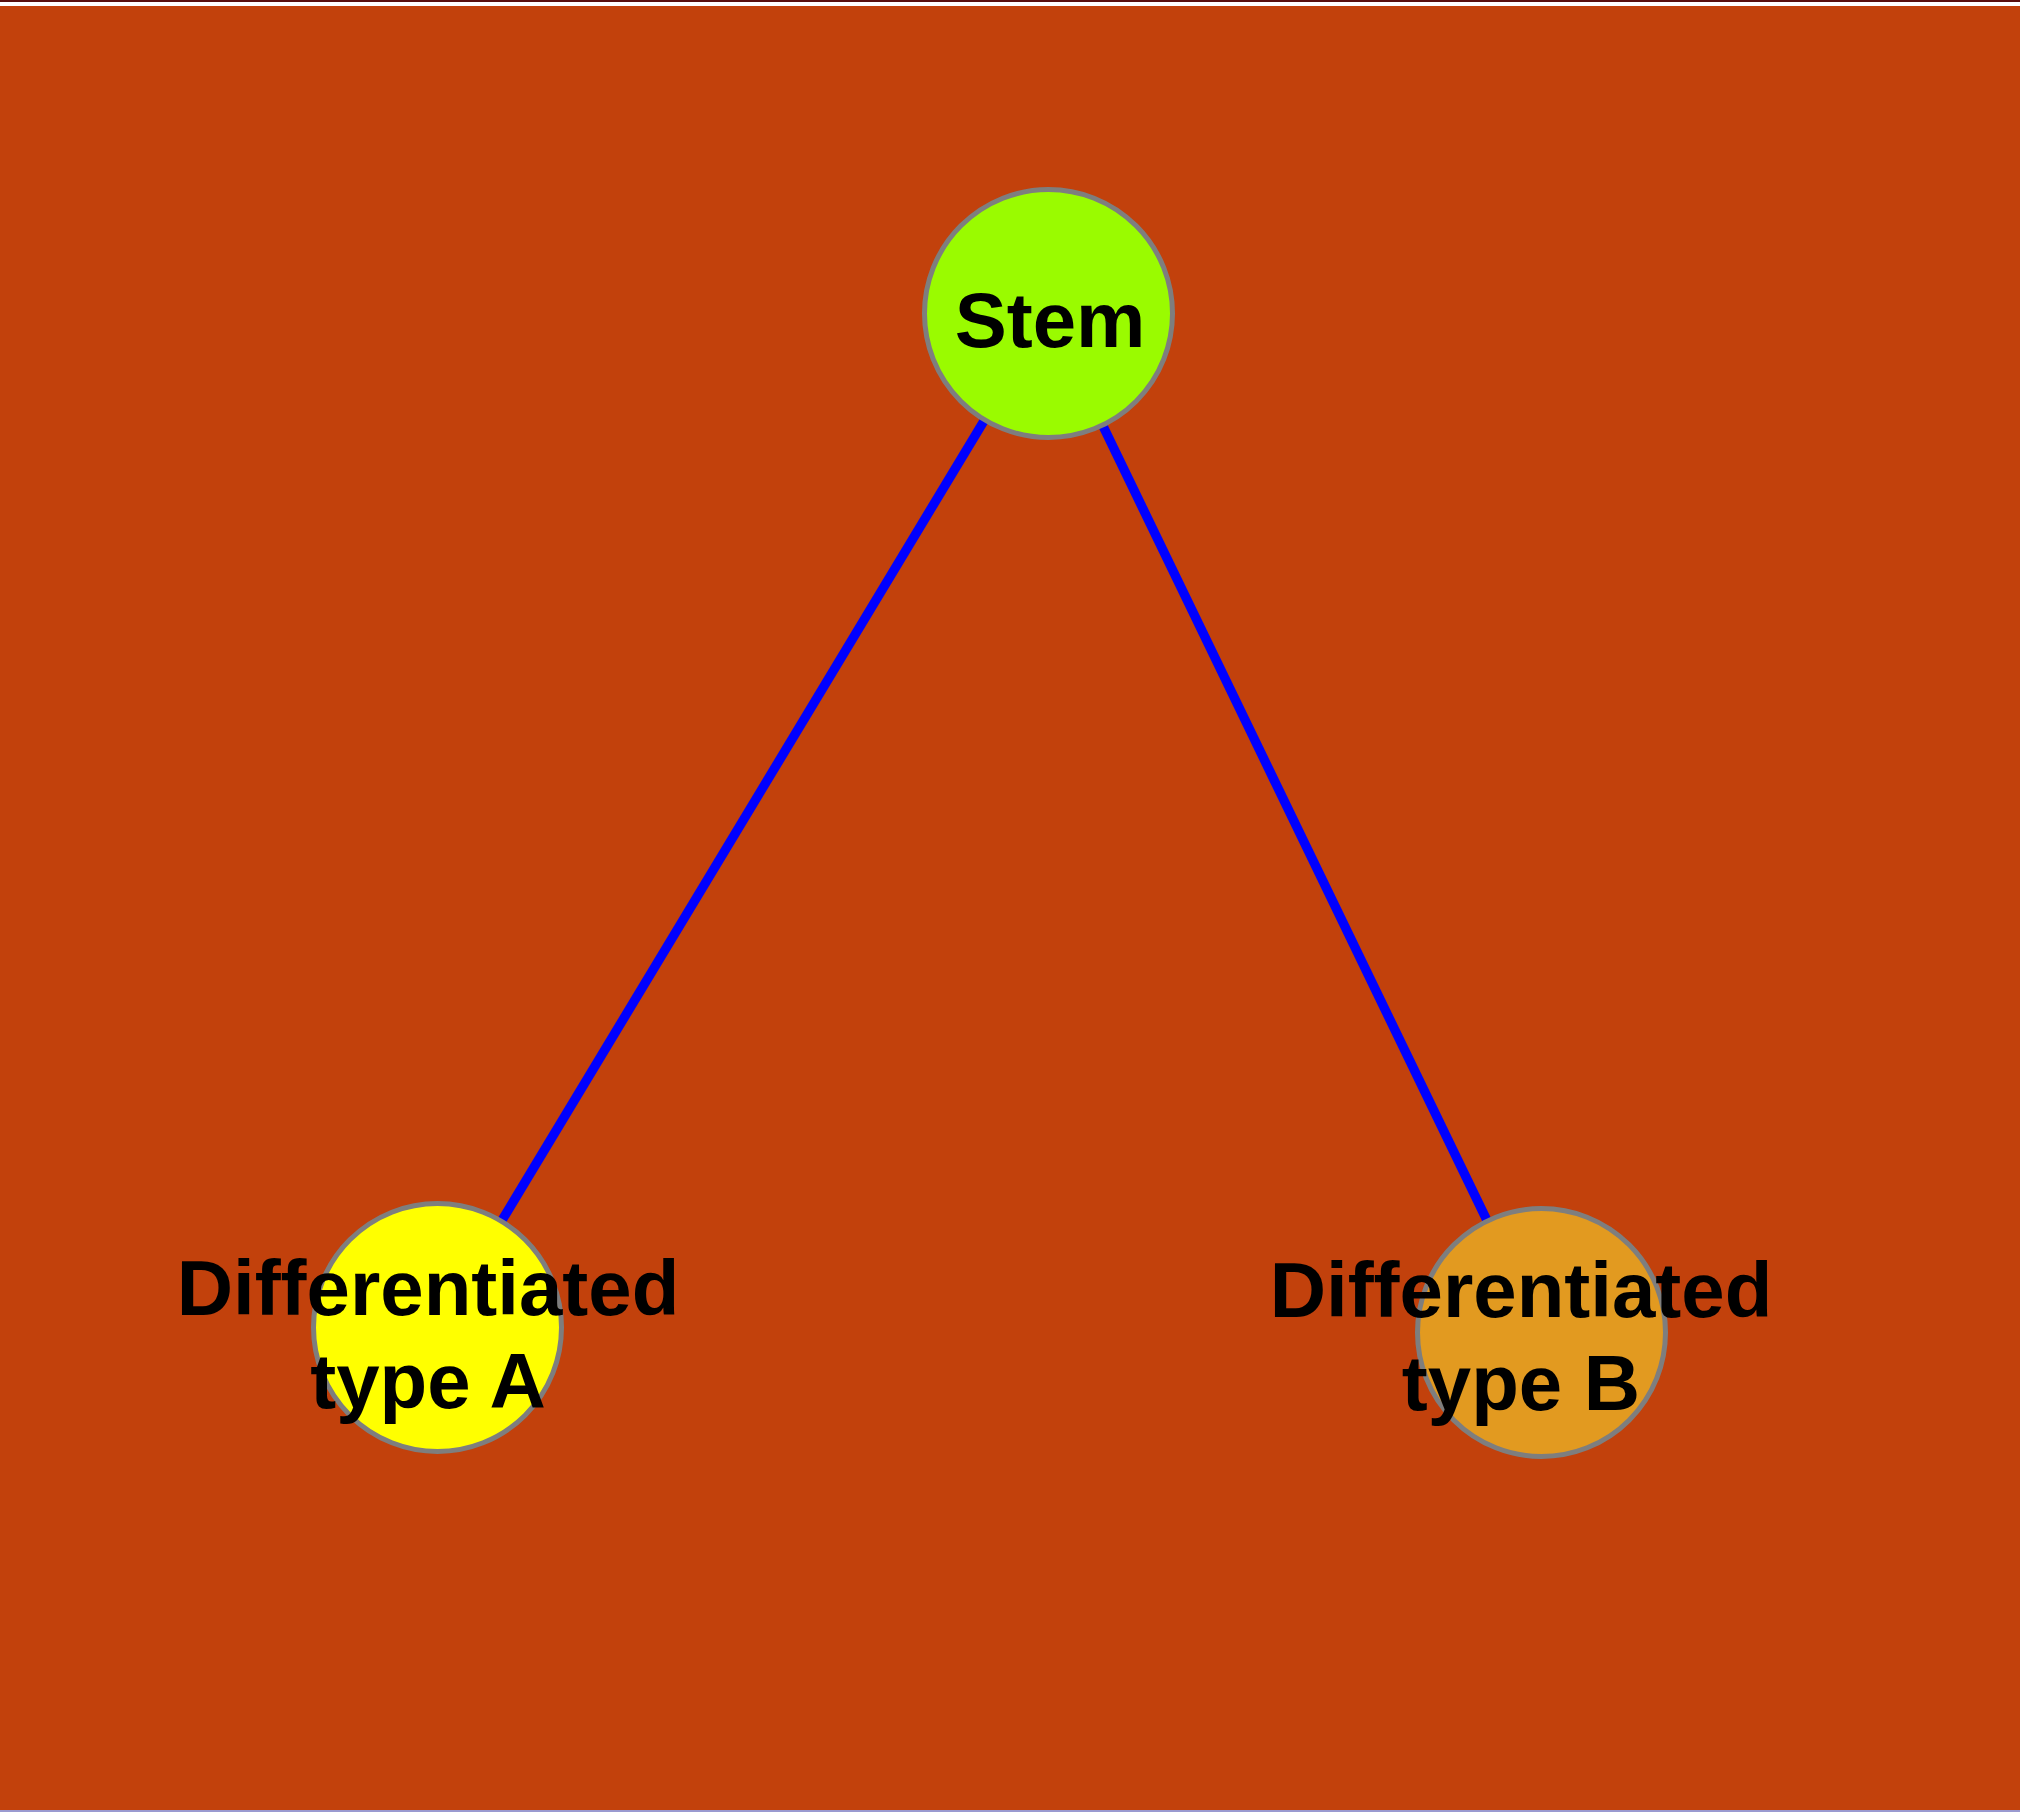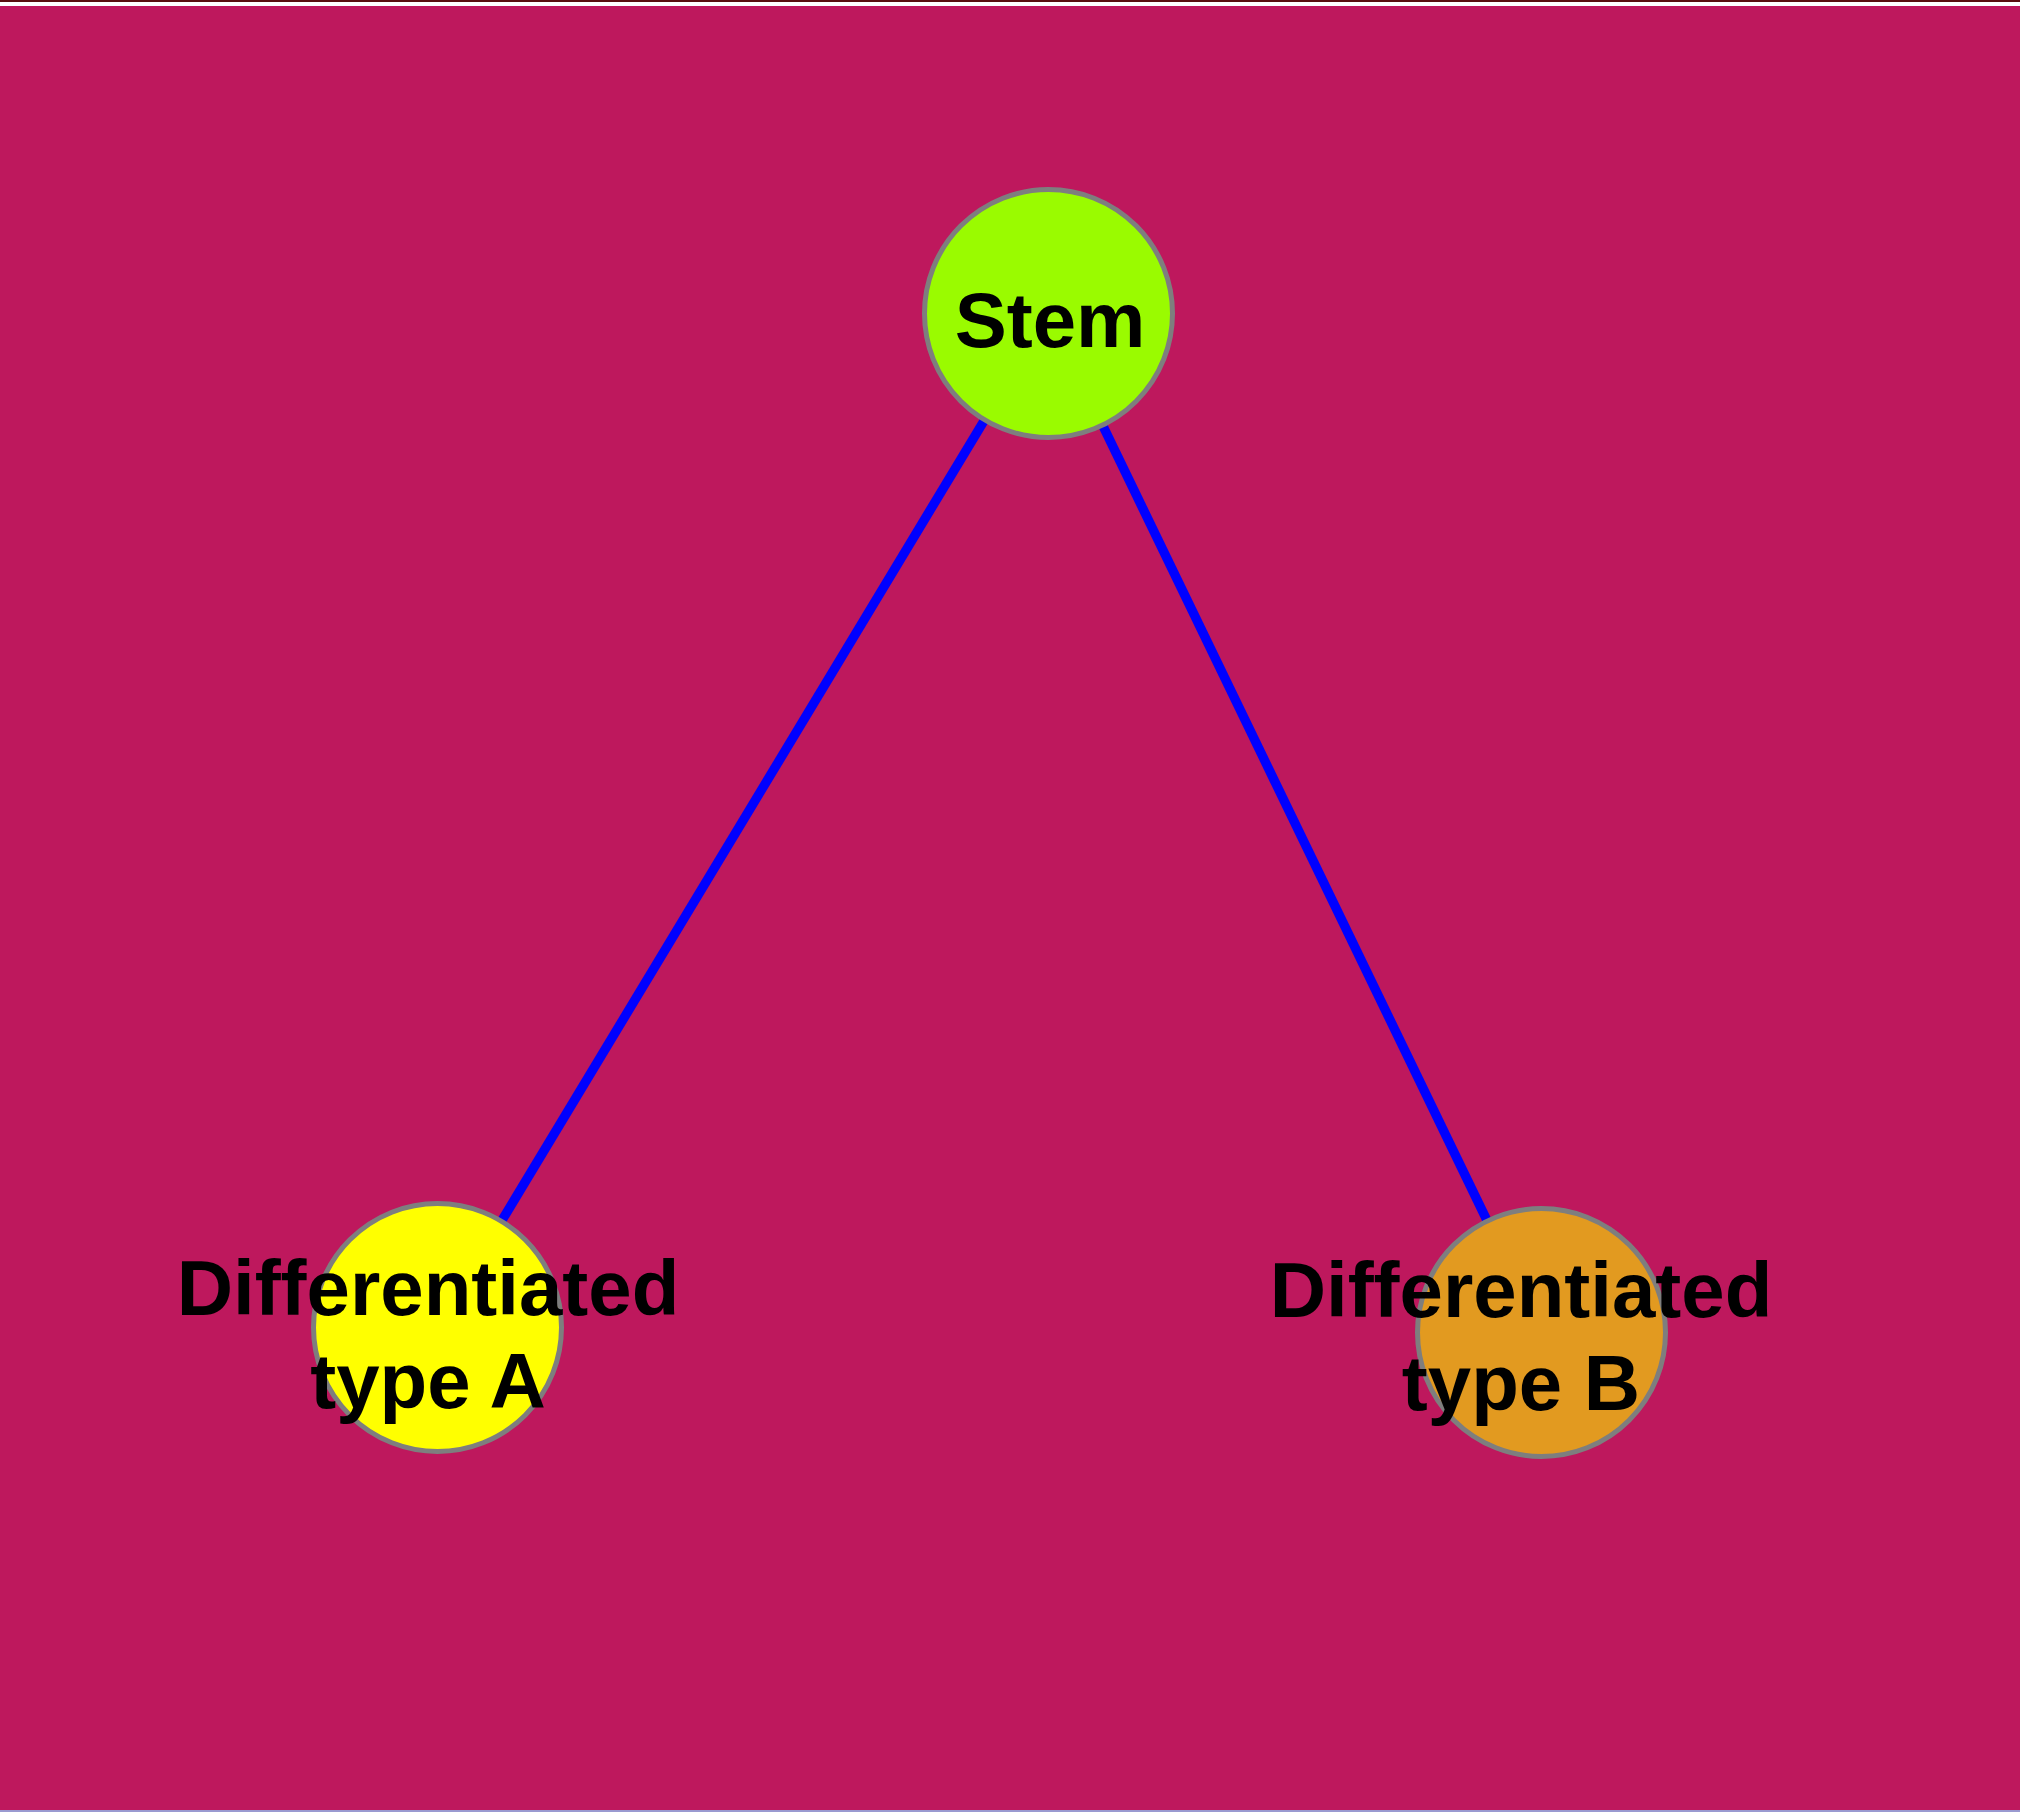--- a/index.html
+++ b/index.html
@@ -4,21 +4,21 @@
 <style>
   html, body { margin: 0; padding: 0; }
   body {
     width: 2021px; height: 1812px;
     font-family: "Liberation Sans", sans-serif;
     background: #C9C9F7;
   }
   .canvas {
     position: relative;
     width: 2021px; height: 1812px;
-    background: #be185d;
+    background: #c2410c;
     overflow: hidden;
   }
   .top-accent {
     position: absolute; left: 0; top: 0; width: 100%; height: 1.7px;
     background: #5A0F0F;
   }
   .top-white {
     position: absolute; left: 0; top: 1.7px; width: 100%; height: 4.2px;
     background: #FFFFFF;
   }

